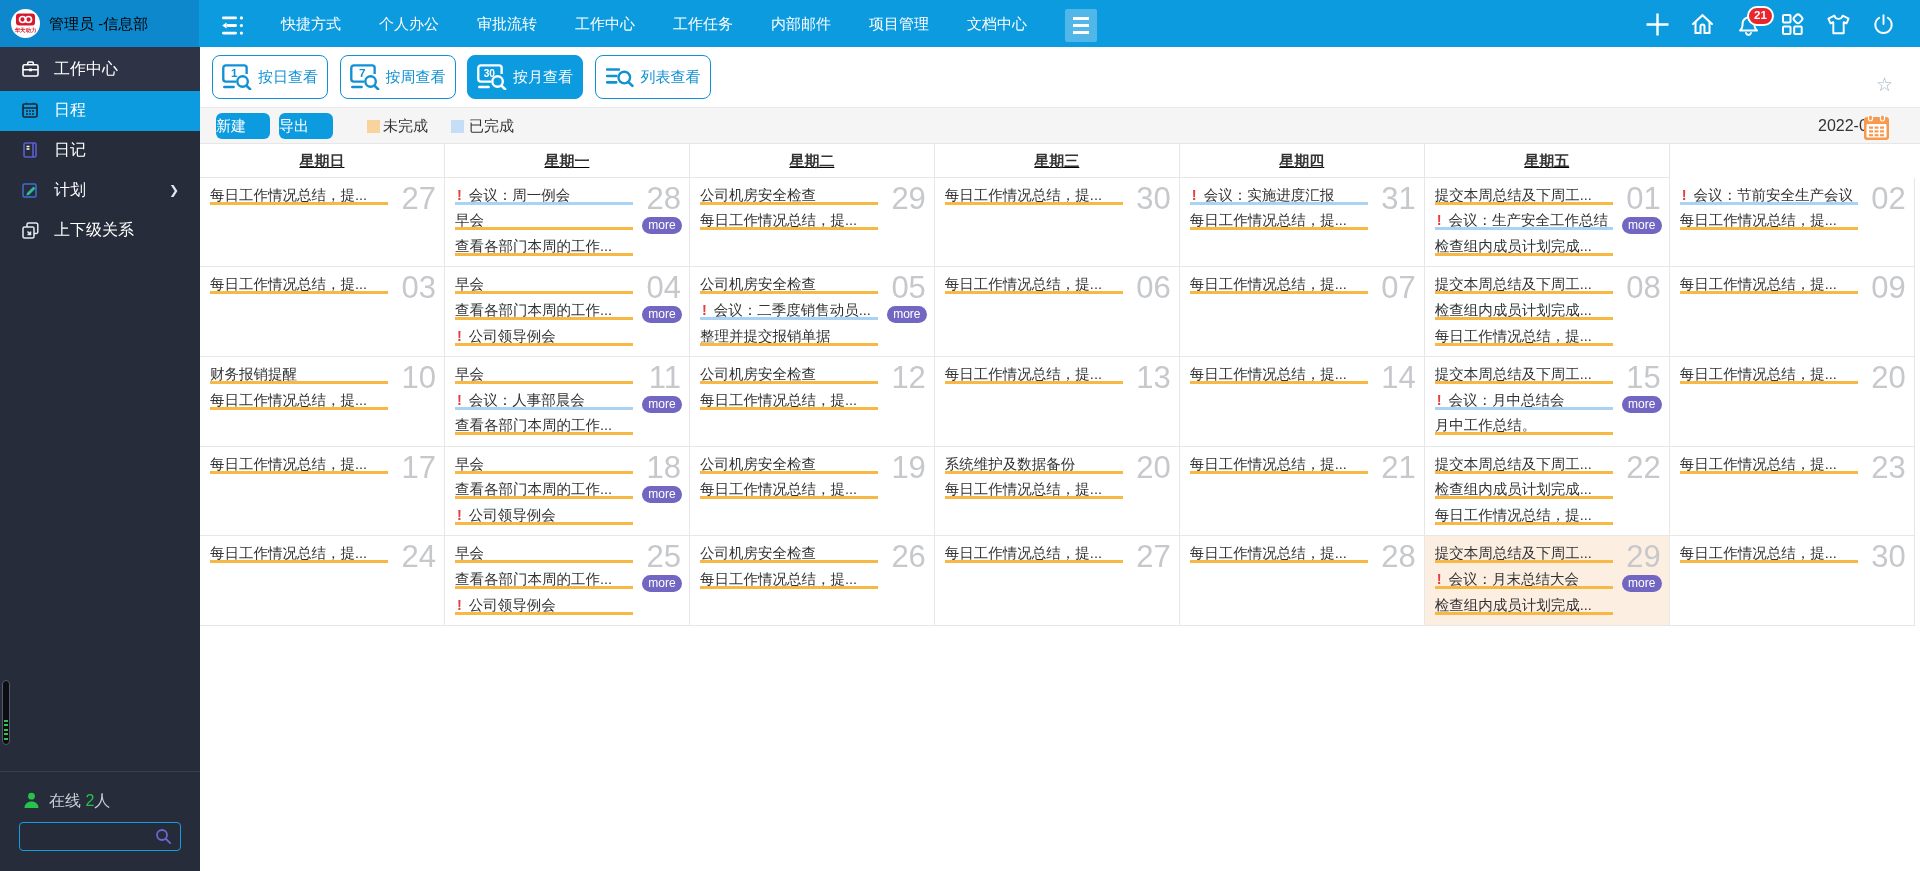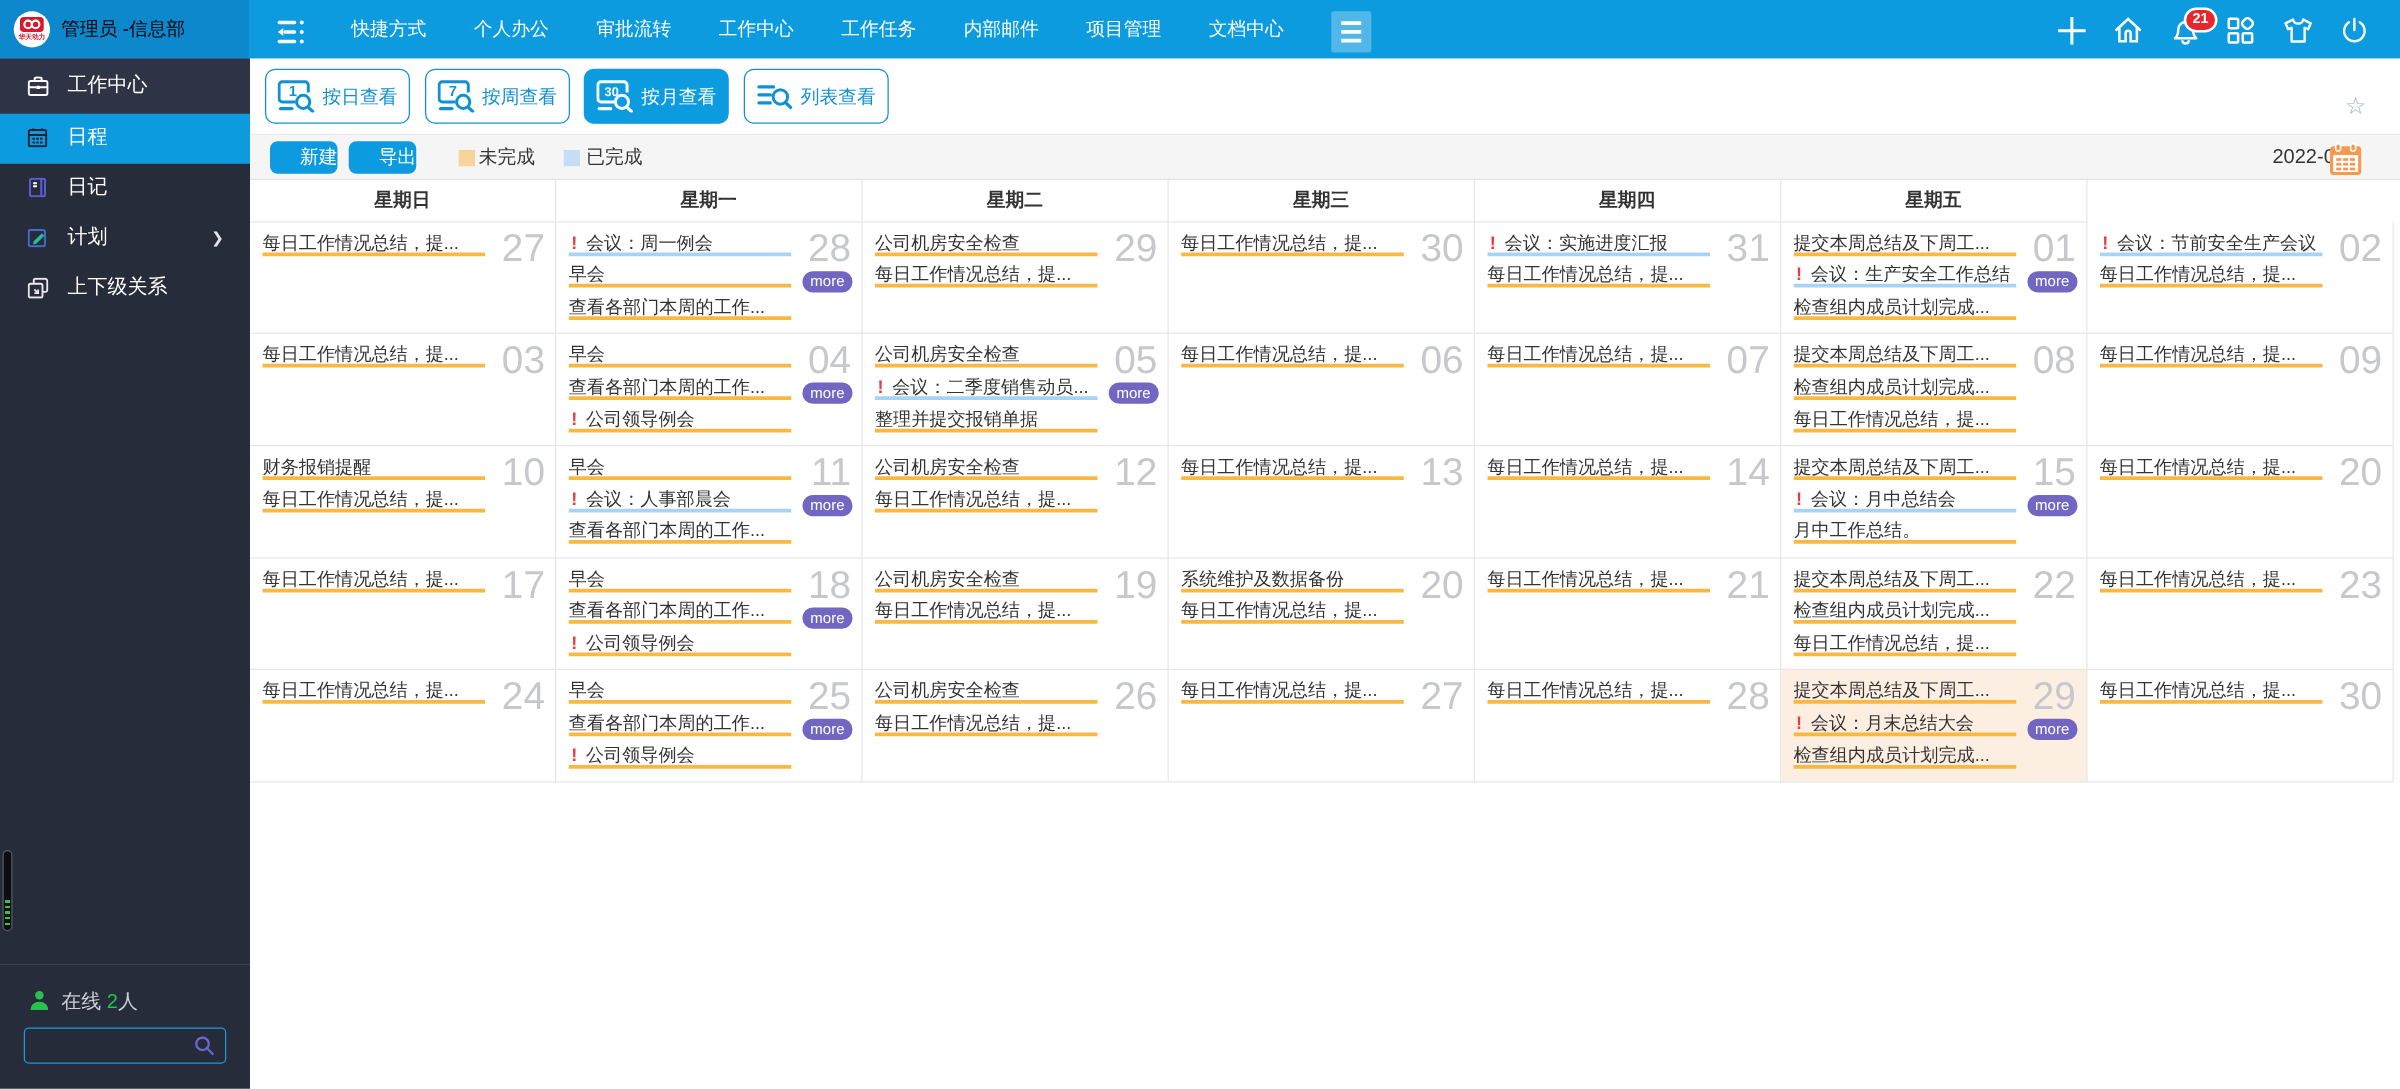--- a/index.html
+++ b/index.html
@@ -33,29 +33,29 @@
 #sbox { position:absolute; left:19px; top:775px; width:162px; height:29px; border:1px solid #1a9ae0; border-radius:4px; background:#262b3a; }
 #sbox svg { position:absolute; right:8px; top:5px; }
 
 
 #main { position:absolute; left:200px; top:47px; width:1720px; height:824px; background:#fff; }
 #viewrow { position:absolute; left:0; top:0; width:1720px; height:60px; background:#fff; }
 .vbtn { position:absolute; top:8px; width:116px; height:44px; border:1.5px solid #1091d4; border-radius:8px; background:#fff; color:#1091d4; font-size:15px; display:flex; align-items:center; justify-content:center; gap:6px; }
 .vbtn.sel { background:#0d9bdf; color:#fff; border-color:#0d9bdf; }
 #star { position:absolute; left:1676px; top:26px; color:#9db0c3; font-size:19px; }
 #toolbar { position:absolute; left:0; top:60px; width:1720px; height:36.5px; background:#f5f5f6; border-top:1px solid #eceaea; border-bottom:1px solid #e6e6e6; }
-.tbtn { position:absolute; top:5px; width:54px; height:26px; background:#0d9bdf; color:#fff; font-size:15px; text-align:right; line-height:26px; border-radius:6px; }
+.tbtn { position:absolute; top:5px; width:54px; height:26px; background:#0d9bdf; color:#fff; font-size:15px; text-align:left; line-height:26px; border-radius:6px; }
 .lg { position:absolute; top:12px; width:13px; height:13px; }
 .lgt { position:absolute; top:0; height:36.5px; line-height:36.5px; font-size:15px; color:#333;text-align:center; }
 #ym { position:absolute; left:1577px; top:0; height:36.5px; line-height:36.5px; font-size:16px; color:#333;margin-left:41px; }
 #calico { position:absolute; left:1663px; top:6px; }
 
 
 #cal { position:absolute; left:0; top:96.5px; width:1720px; }
-#chead { display:grid; grid-template-columns:repeat(7,244.96px); height:34px; }
+#chead { display:grid; grid-template-columns:repeat(7,244.96px); height:34px;text-decoration:underline; }
 #chead div { line-height:33px; text-align:center; font-weight:bold; font-size:15px; color:#333; border-right:1px solid #e7e7e7; border-bottom:1px solid #e7e7e7; }
 #cbody { display:grid; grid-template-columns:repeat(7,244.96px); grid-auto-rows:89.7px; }
 .cell { position:relative; border-right:1px solid #e7e7e7; border-bottom:1px solid #e7e7e7; padding:7px 0 0 10px; }
 .cell.today { background:#fdeee2; }
 .num { position:absolute; top:3px; right:8px; font-size:31px; color:#c6c8cc; }
 .more { position:absolute; top:39px; right:7px; width:40px; height:17px; background:#7166c1; border-radius:9px; color:#fff; font-size:12px; text-align:center; line-height:17px; }
 .ev { width:178px; height:20px; line-height:20px; font-size:14.5px; color:#333; white-space:nowrap; overflow:hidden; border-bottom:3.5px solid; margin-bottom:5.8px; }
 .ev.o { border-color:#f7b845; }
 .ev.b { border-color:#a9d3f5; }
 .ex { color:#e53e3e; font-weight:bold; margin-right:7px; margin-left:2px; }

